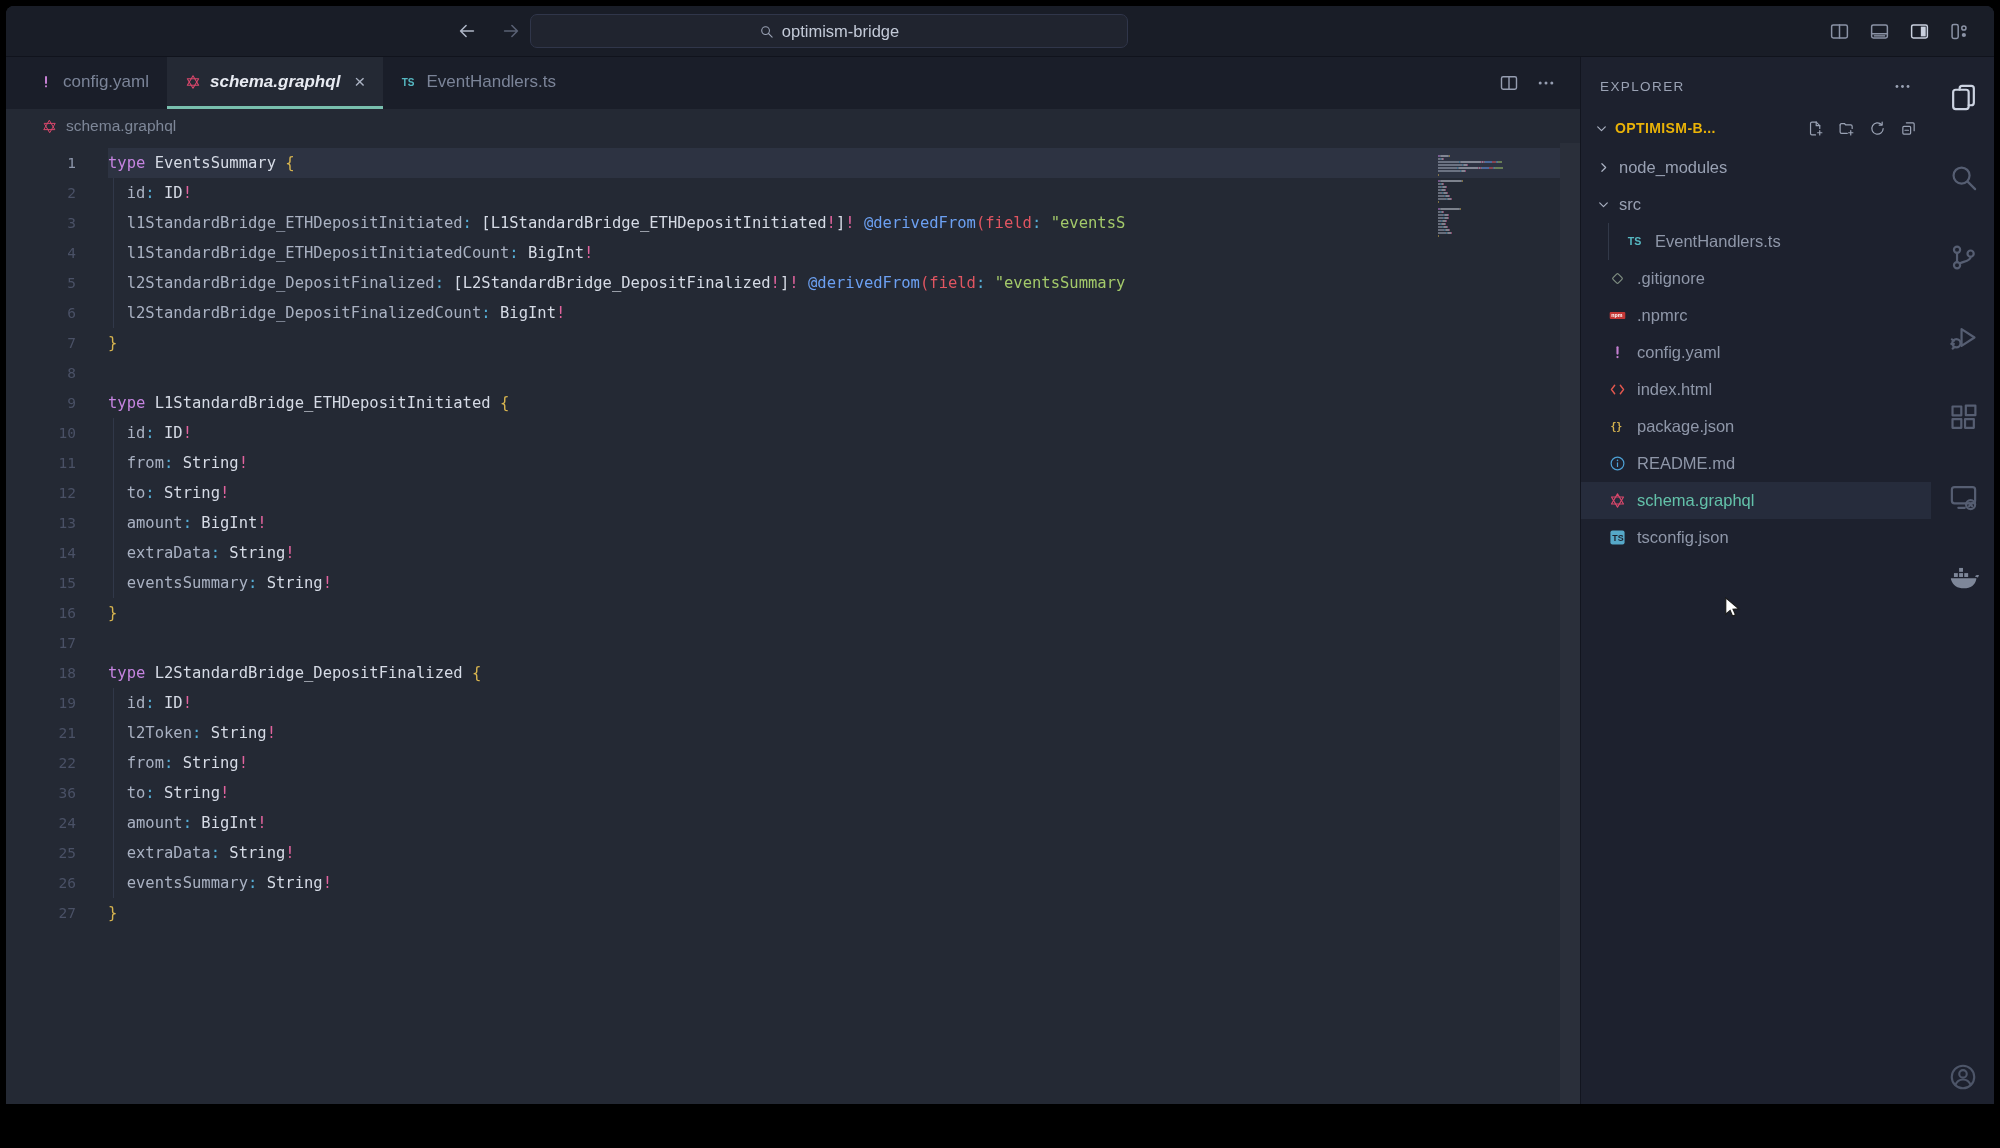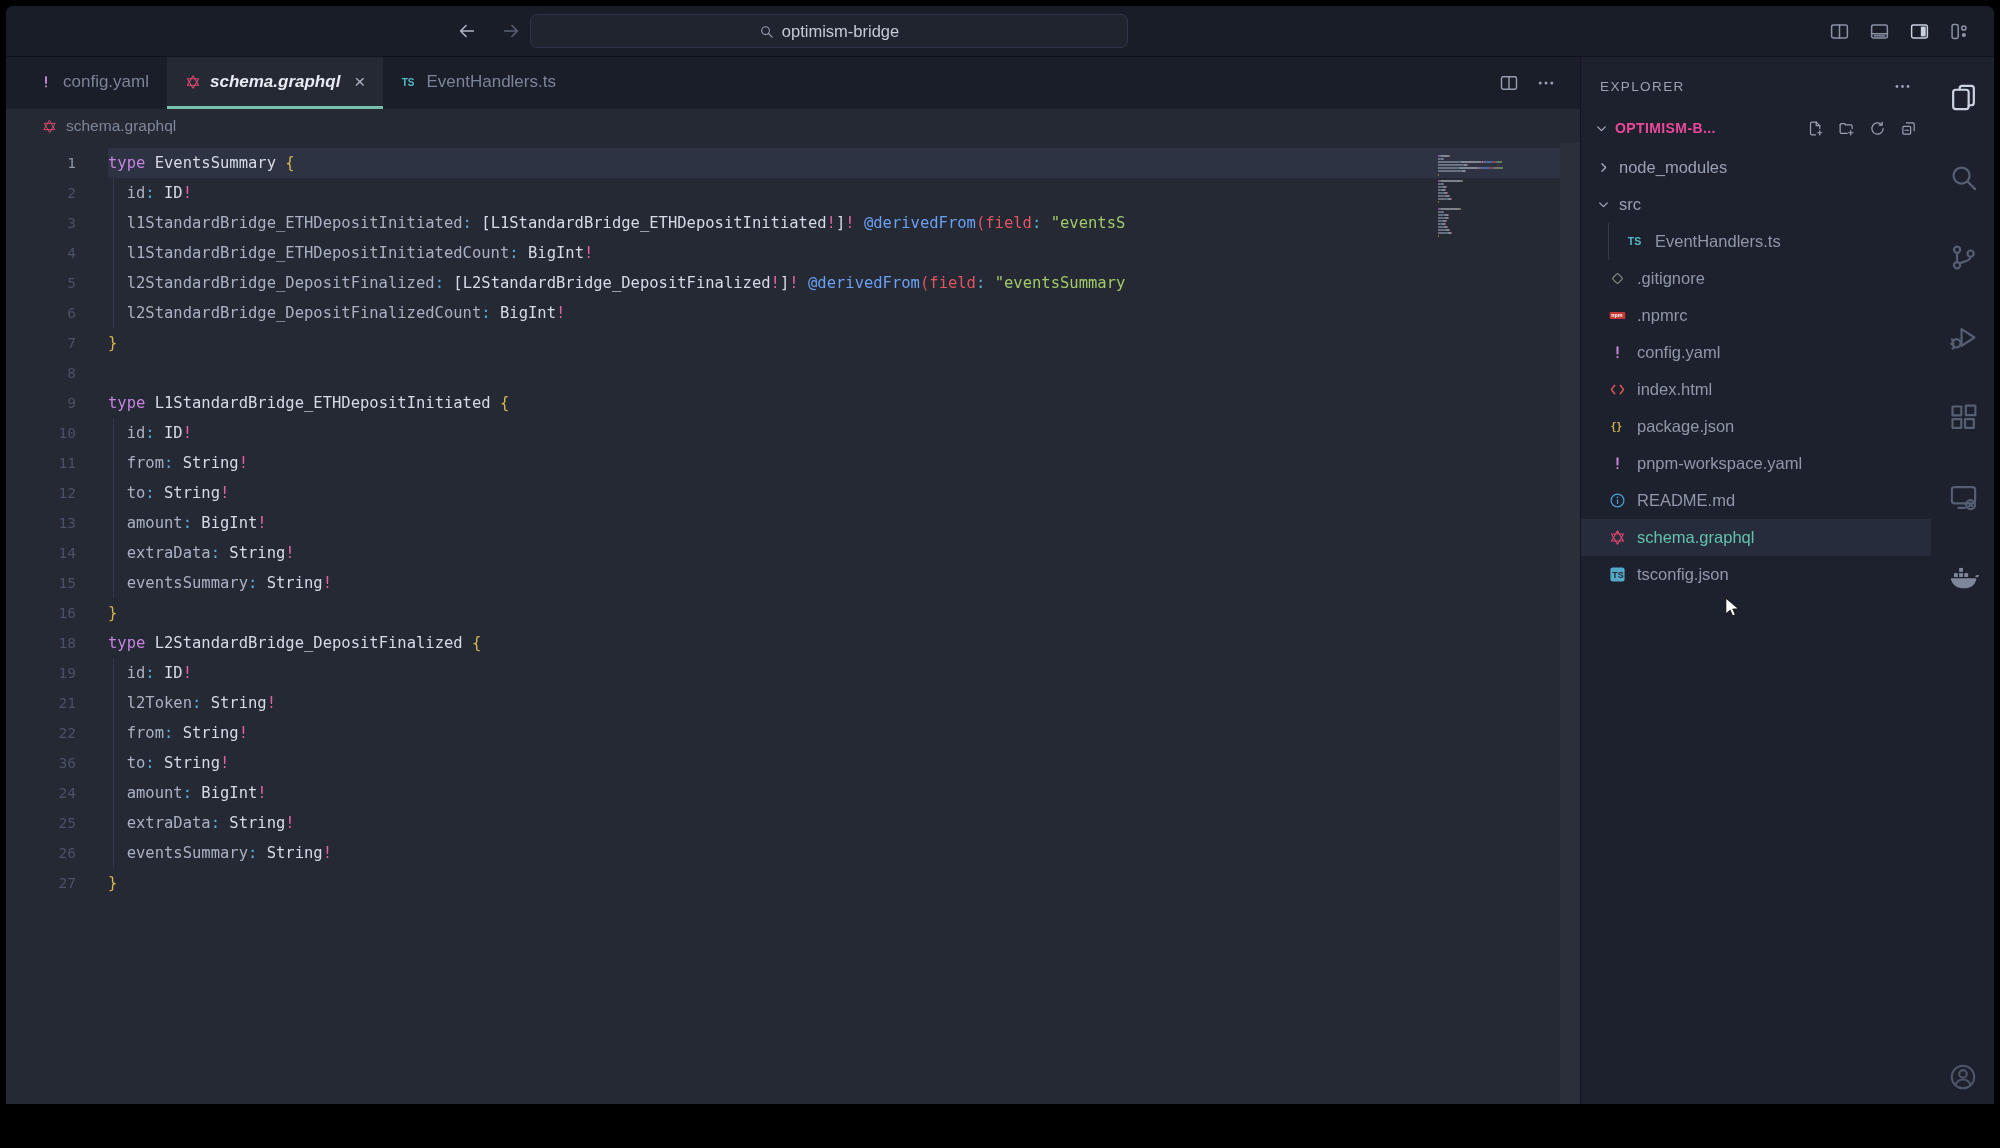--- a/index.html
+++ b/index.html
@@ -56,21 +56,21 @@
   .mm-row span{height:2px;flex:none}
 
   
   .sidebar{width:350px;flex:none;background:#1d212e;border-left:1px solid #12151f;
            display:flex;flex-direction:column}
   .sb-header{height:42px;margin-top:8px;display:flex;align-items:center;padding:0 19px;flex:none}
   .sb-title{font-size:13.5px;letter-spacing:1.4px;color:#9aa2b4}
   .sb-menu{margin-left:auto;font-size:19px;color:#9aa2b4}
   .proj-row{height:34px;display:flex;align-items:center;padding:0 14px;gap:7px;flex:none;margin-top:4px}
   .proj-chev{font-size:13px;color:#aab1c2}
-  .proj-label{font-size:14px;font-weight:bold;color:#ec4899;letter-spacing:.4px}
+  .proj-label{font-size:14px;font-weight:bold;color:#eab308;letter-spacing:.4px}
   .proj-actions{margin-left:auto;display:flex;gap:14px;align-items:center}
   .proj-actions .ic{font-size:17px;color:#9aa2b4}
   #tree{flex:1;margin-top:4px}
   .trow{height:37px;display:flex;align-items:center;gap:9px;padding-left:25px;font-size:16.5px;
         color:#8f97a9;position:relative}
   .trow .t-ic{font-size:17px;width:22px;display:inline-flex;justify-content:center}
   .trow.folder{padding-left:13px;gap:7px;color:#99a1b3}
   .trow.folder .t-ic{font-size:13px;color:#aab1c2;width:18px}
   .trow.child{padding-left:43px}
   .trow.child::before{content:"";position:absolute;left:27px;top:0;bottom:0;width:1px;background:#323949}
@@ -265,20 +265,24 @@
               <span class="lt g"><span style="color:#a9b1c2">  extraData</span><span style="color:#56aed6">:</span><span style="color:#aab2c0"> </span><span style="color:#d6dbe6">String</span><span style="color:#e0639d">!</span></span>
             </div>
             <div class="code-line" data-name="code-line-15">
               <span class="gutter" data-name="line-number">15</span>
               <span class="lt g"><span style="color:#a9b1c2">  eventsSummary</span><span style="color:#56aed6">:</span><span style="color:#aab2c0"> </span><span style="color:#d6dbe6">String</span><span style="color:#e0639d">!</span></span>
             </div>
             <div class="code-line" data-name="code-line-16">
               <span class="gutter" data-name="line-number">16</span>
               <span class="lt"><span style="color:#d7b44f">}</span></span>
             </div>
+            <div class="code-line" data-name="code-line-17">
+              <span class="gutter" data-name="line-number">17</span>
+              <span class="lt"></span>
+            </div>
             <div class="code-line" data-name="code-line-18">
               <span class="gutter" data-name="line-number">18</span>
               <span class="lt"><span style="color:#c584e0">type</span><span style="color:#aab2c0"> </span><span style="color:#d6dbe6">L2StandardBridge_DepositFinalized</span><span style="color:#aab2c0"> </span><span style="color:#d7b44f">{</span></span>
             </div>
             <div class="code-line" data-name="code-line-19">
               <span class="gutter" data-name="line-number">19</span>
               <span class="lt g"><span style="color:#a9b1c2">  id</span><span style="color:#56aed6">:</span><span style="color:#aab2c0"> </span><span style="color:#d6dbe6">ID</span><span style="color:#e0639d">!</span></span>
             </div>
             <div class="code-line" data-name="code-line-21">
               <span class="gutter" data-name="line-number">21</span>
@@ -607,29 +611,20 @@
             <span class="t-label" data-name="tree-item-label">index.html</span>
           </div>
           <div class="trow" data-name="file-package-json">
             <span class="ic t-ic" data-name="braces-icon" style="color:#d7b44f">
               <svg viewBox="0 0 24 24">
                 <text x="2" y="17.5" font-size="14" font-weight="bold" fill="currentColor" font-family="DejaVu Sans Mono,monospace">{}</text>
               </svg>
             </span>
             <span class="t-label" data-name="tree-item-label">package.json</span>
           </div>
-          <div class="trow" data-name="file-pnpm-workspace-yaml">
-            <span class="ic t-ic" data-name="yaml-bang-icon" style="color:#c47fd1">
-              <svg viewBox="0 0 24 24" fill="none" stroke="currentColor" stroke-width="3" stroke-linecap="round" stroke-linejoin="round">
-                <path d="M12 4.5v9"></path>
-                <circle cx="12" cy="18.5" r="1.6" fill="currentColor" stroke="none"></circle>
-              </svg>
-            </span>
-            <span class="t-label" data-name="tree-item-label">pnpm-workspace.yaml</span>
-          </div>
           <div class="trow" data-name="file-readme-md">
             <span class="ic t-ic" data-name="info-icon" style="color:#4da0d4">
               <svg viewBox="0 0 24 24" fill="none" stroke="currentColor" stroke-width="1.7" stroke-linecap="round" stroke-linejoin="round">
                 <circle cx="12" cy="12" r="9"></circle>
                 <path d="M12 11v5.2"></path>
                 <circle cx="12" cy="7.6" r="1.1" fill="currentColor" stroke="none"></circle>
               </svg>
             </span>
             <span class="t-label" data-name="tree-item-label">README.md</span>
           </div>

